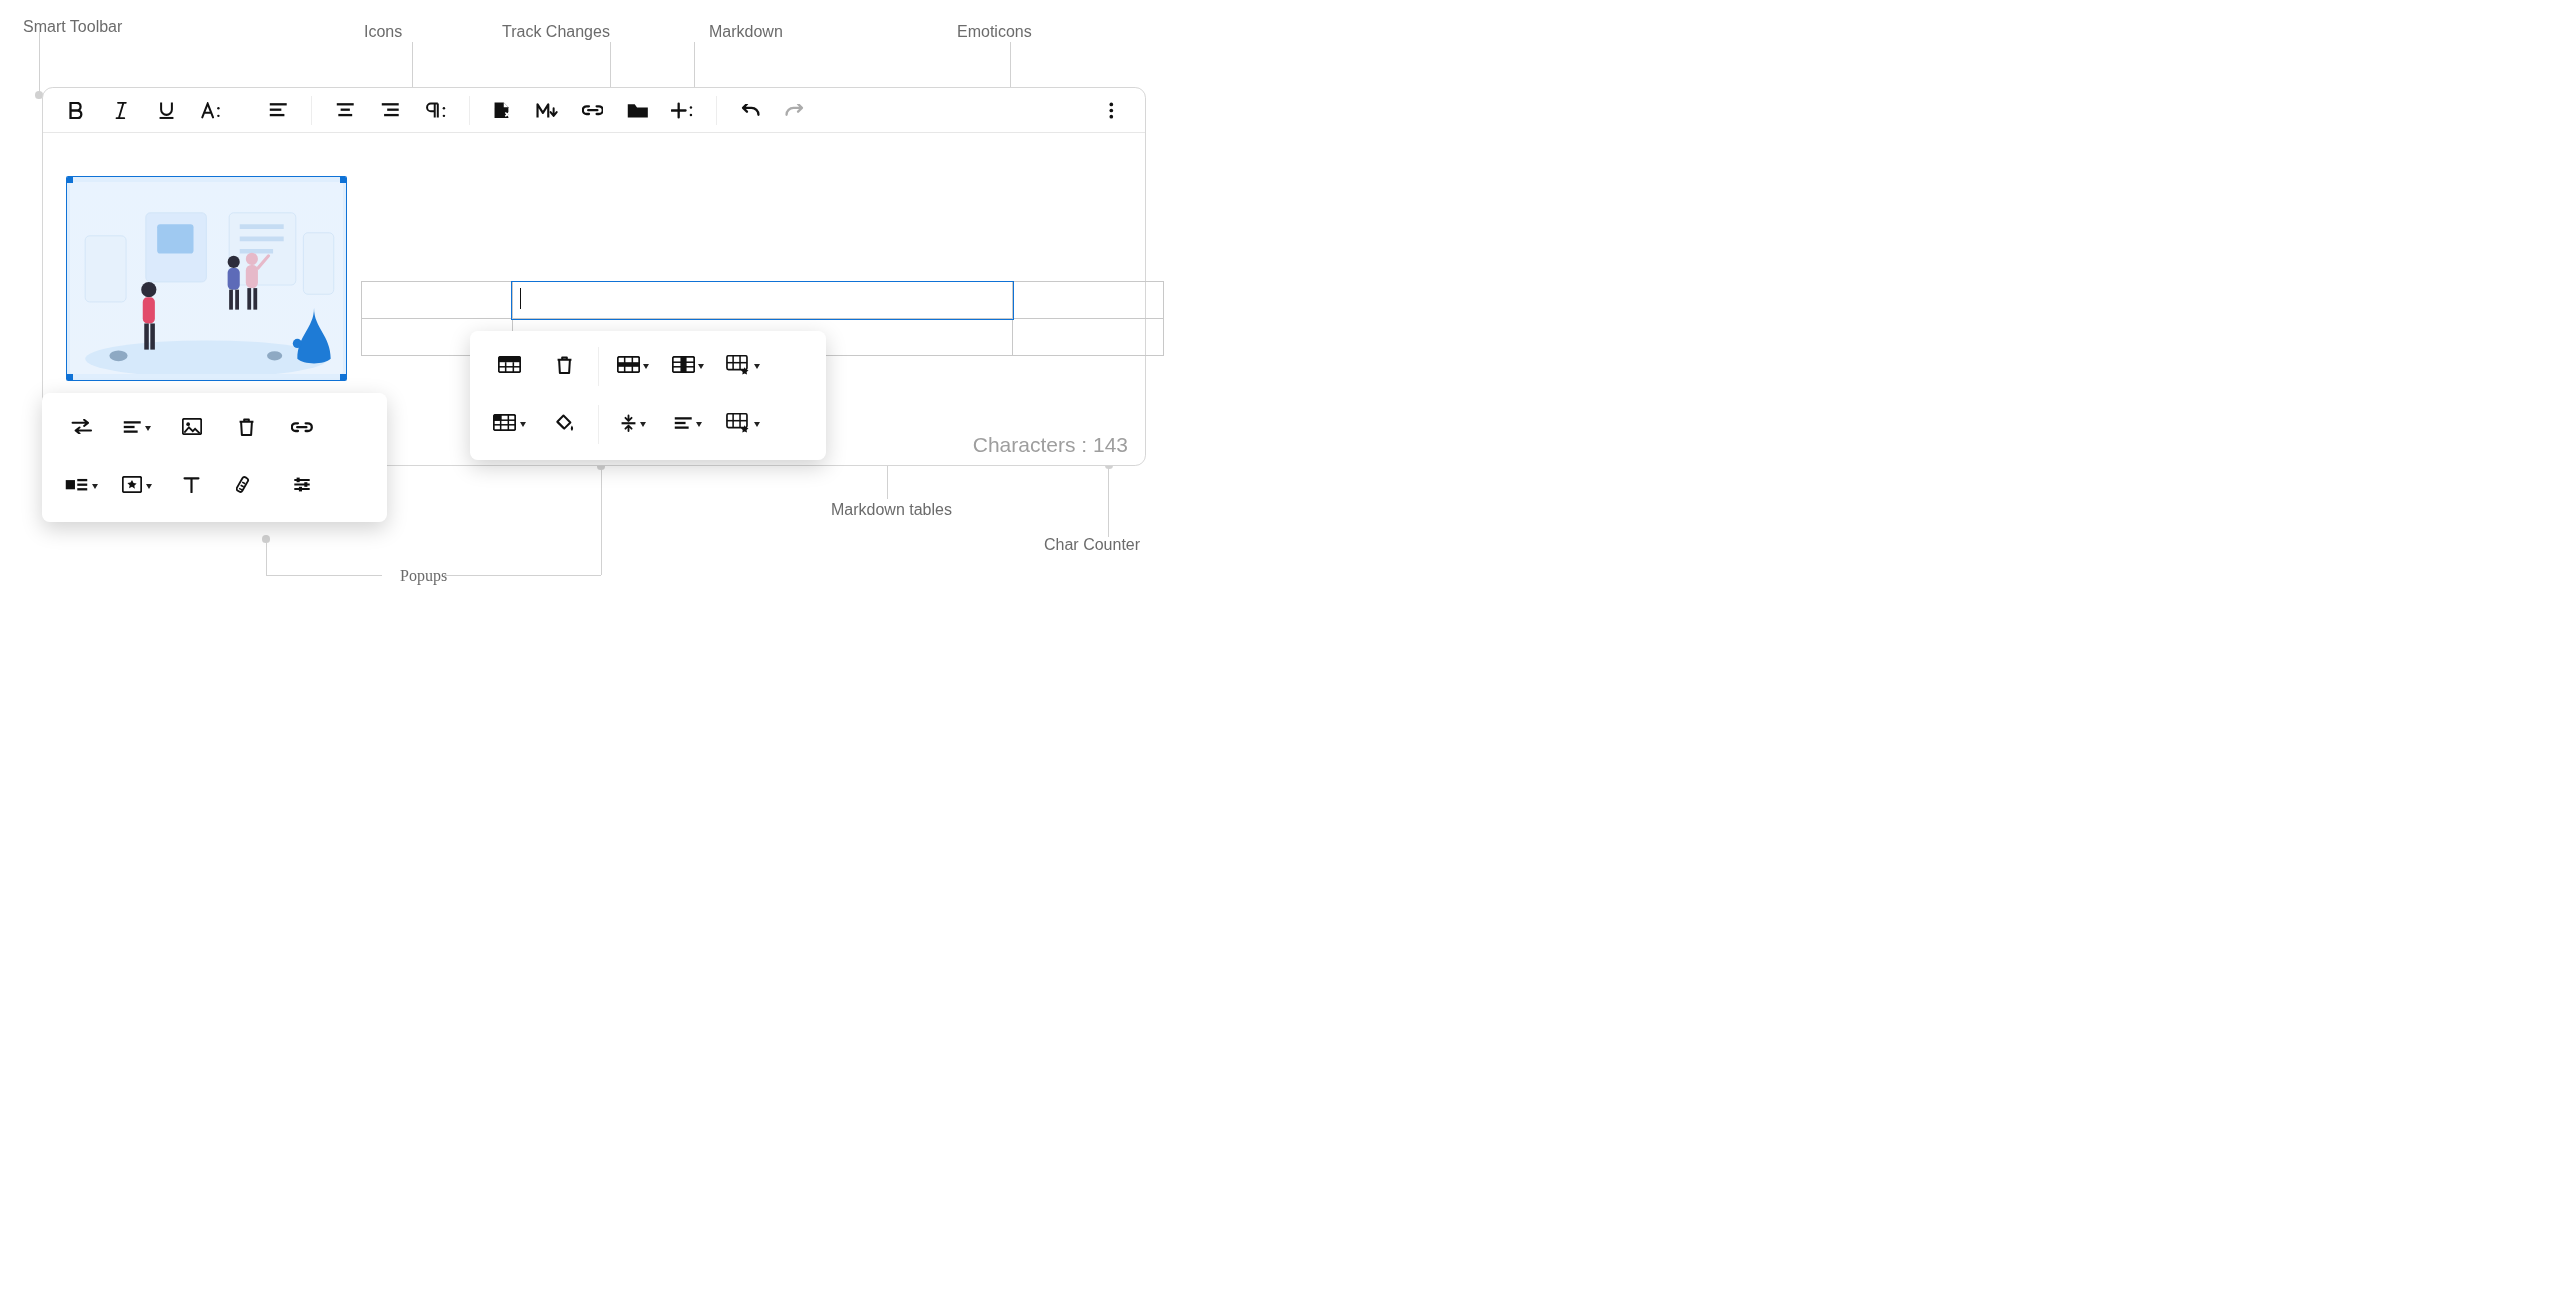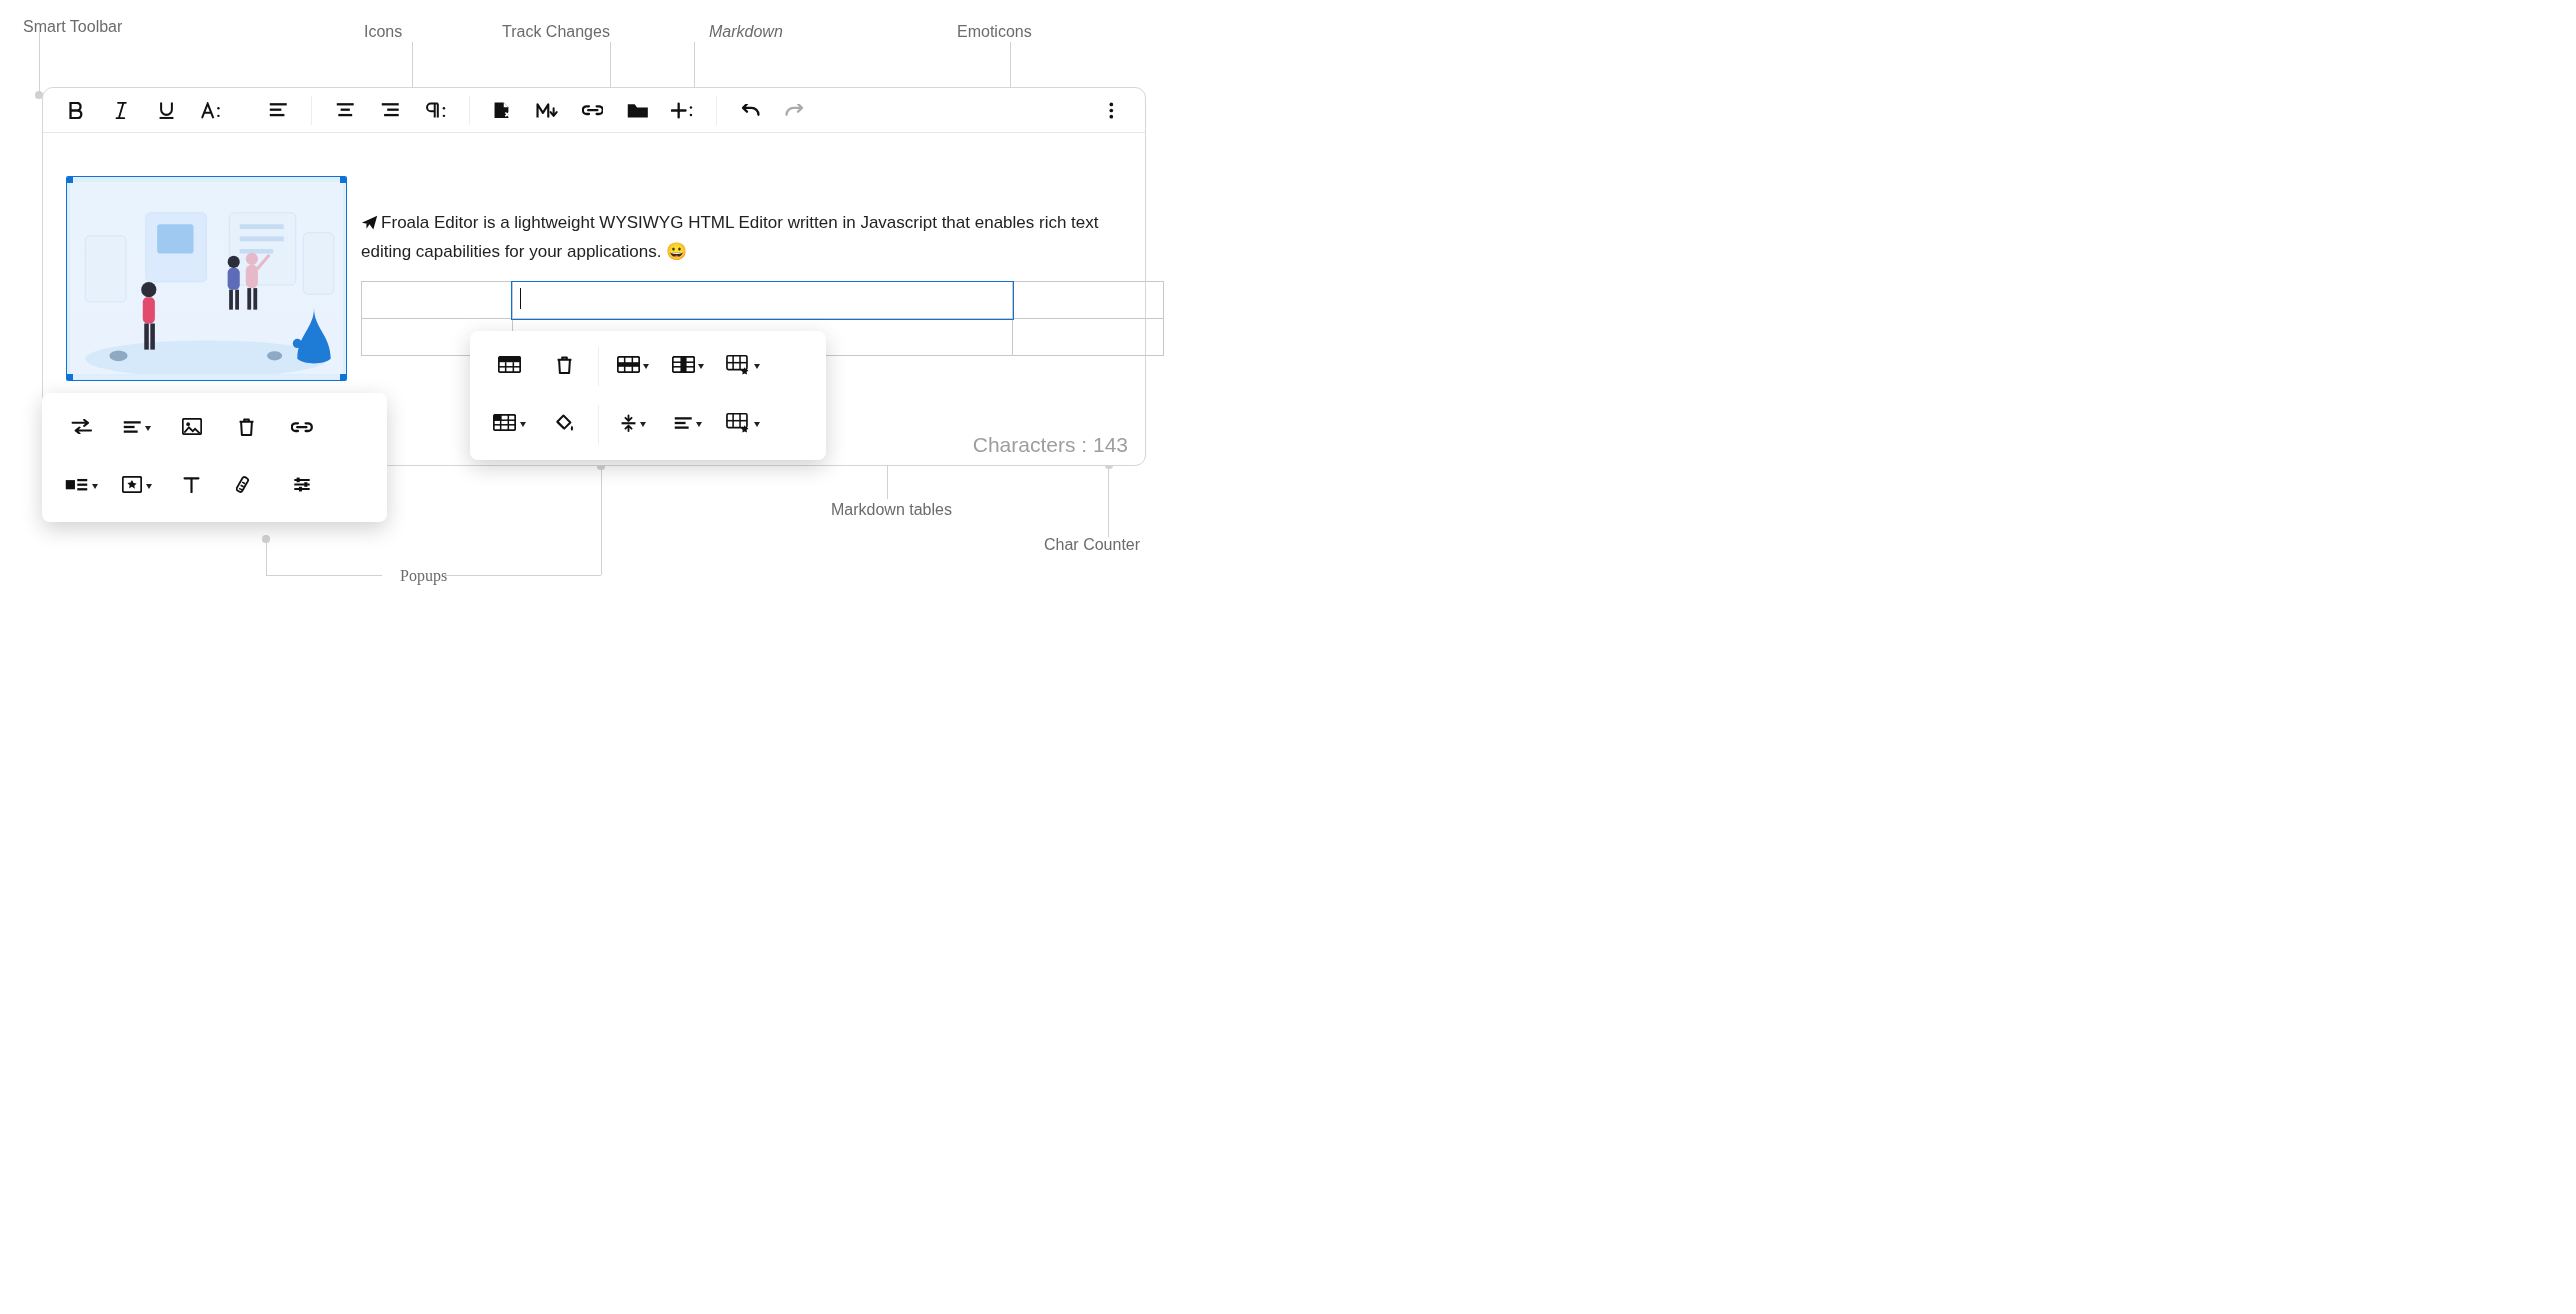--- a/index.html
+++ b/index.html
@@ -164,21 +164,21 @@
     border-top:5.4px solid #222;
     margin-left:3.9px;
   }
 </style>
 </head>
 <body>
 
 <div class="annotation" style="left:23px; top:6px;margin-top:12px;">Smart Toolbar</div>
 <div class="annotation" style="left:364px; top:23px;">Icons</div>
 <div class="annotation" style="left:502px; top:23px;">Track Changes</div>
-<div class="annotation" style="left:709px; top:23px;font-style:italic;">Markdown</div>
+<div class="annotation" style="left:709px; top:23px;">Markdown</div>
 <div class="annotation" style="left:957px; top:23px;text-align:center;">Emoticons</div>
 <div class="annotation" style="left:400px; top:567px;font-family:Liberation Serif, serif;">Popups</div>
 <div class="annotation" style="left:831px; top:501px;">Markdown tables</div>
 <div class="annotation" style="left:1044px; top:536px;">Char Counter</div>
 
 <div class="pointer-line" style="left:39px; top:29px; width:0.8px; height:65px;"></div>
 <div class="pointer-dot" style="left:35px; top:91px;"></div>
 
 <div class="pointer-line" style="left:412px; top:42px; width:0.8px; height:136px;"></div>
 <div class="pointer-line" style="left:358px; top:177px; width:54px; height:0.8px;"></div>
@@ -399,26 +399,20 @@
           <ellipse cx="64" cy="226" rx="12" ry="7" fill="#8ea9c3"></ellipse>
           <ellipse cx="270" cy="226" rx="10" ry="6" fill="#8ea9c3"></ellipse>
         </svg>
       </div>
       <div class="handle h-tl"></div>
       <div class="handle h-tr"></div>
       <div class="handle h-bl"></div>
       <div class="handle h-br"></div>
     </div>
 
-    <div class="para">
-      <span class="send-icon"><svg width="17" height="15.4" viewBox="0 0 22 20">
-            <path d="M1 10 21 1l-5 18-5-7z" fill="#111"></path>
-            <path d="M11 12l-4 6v-7" fill="#111"></path>
-          </svg></span><span>Froala Editor is a lightweight WYSIWYG HTML Editor written in Javascript that enables rich text editing capabilities for your applications. </span><span class="emoji">😀</span>
-    </div>
 
     <table class="table">
       <tbody>
           <tr>
         <td></td>
         <td class="active"><span class="cursor-bar"></span></td>
         <td></td>
       </tr>
       <tr>
         <td></td>

